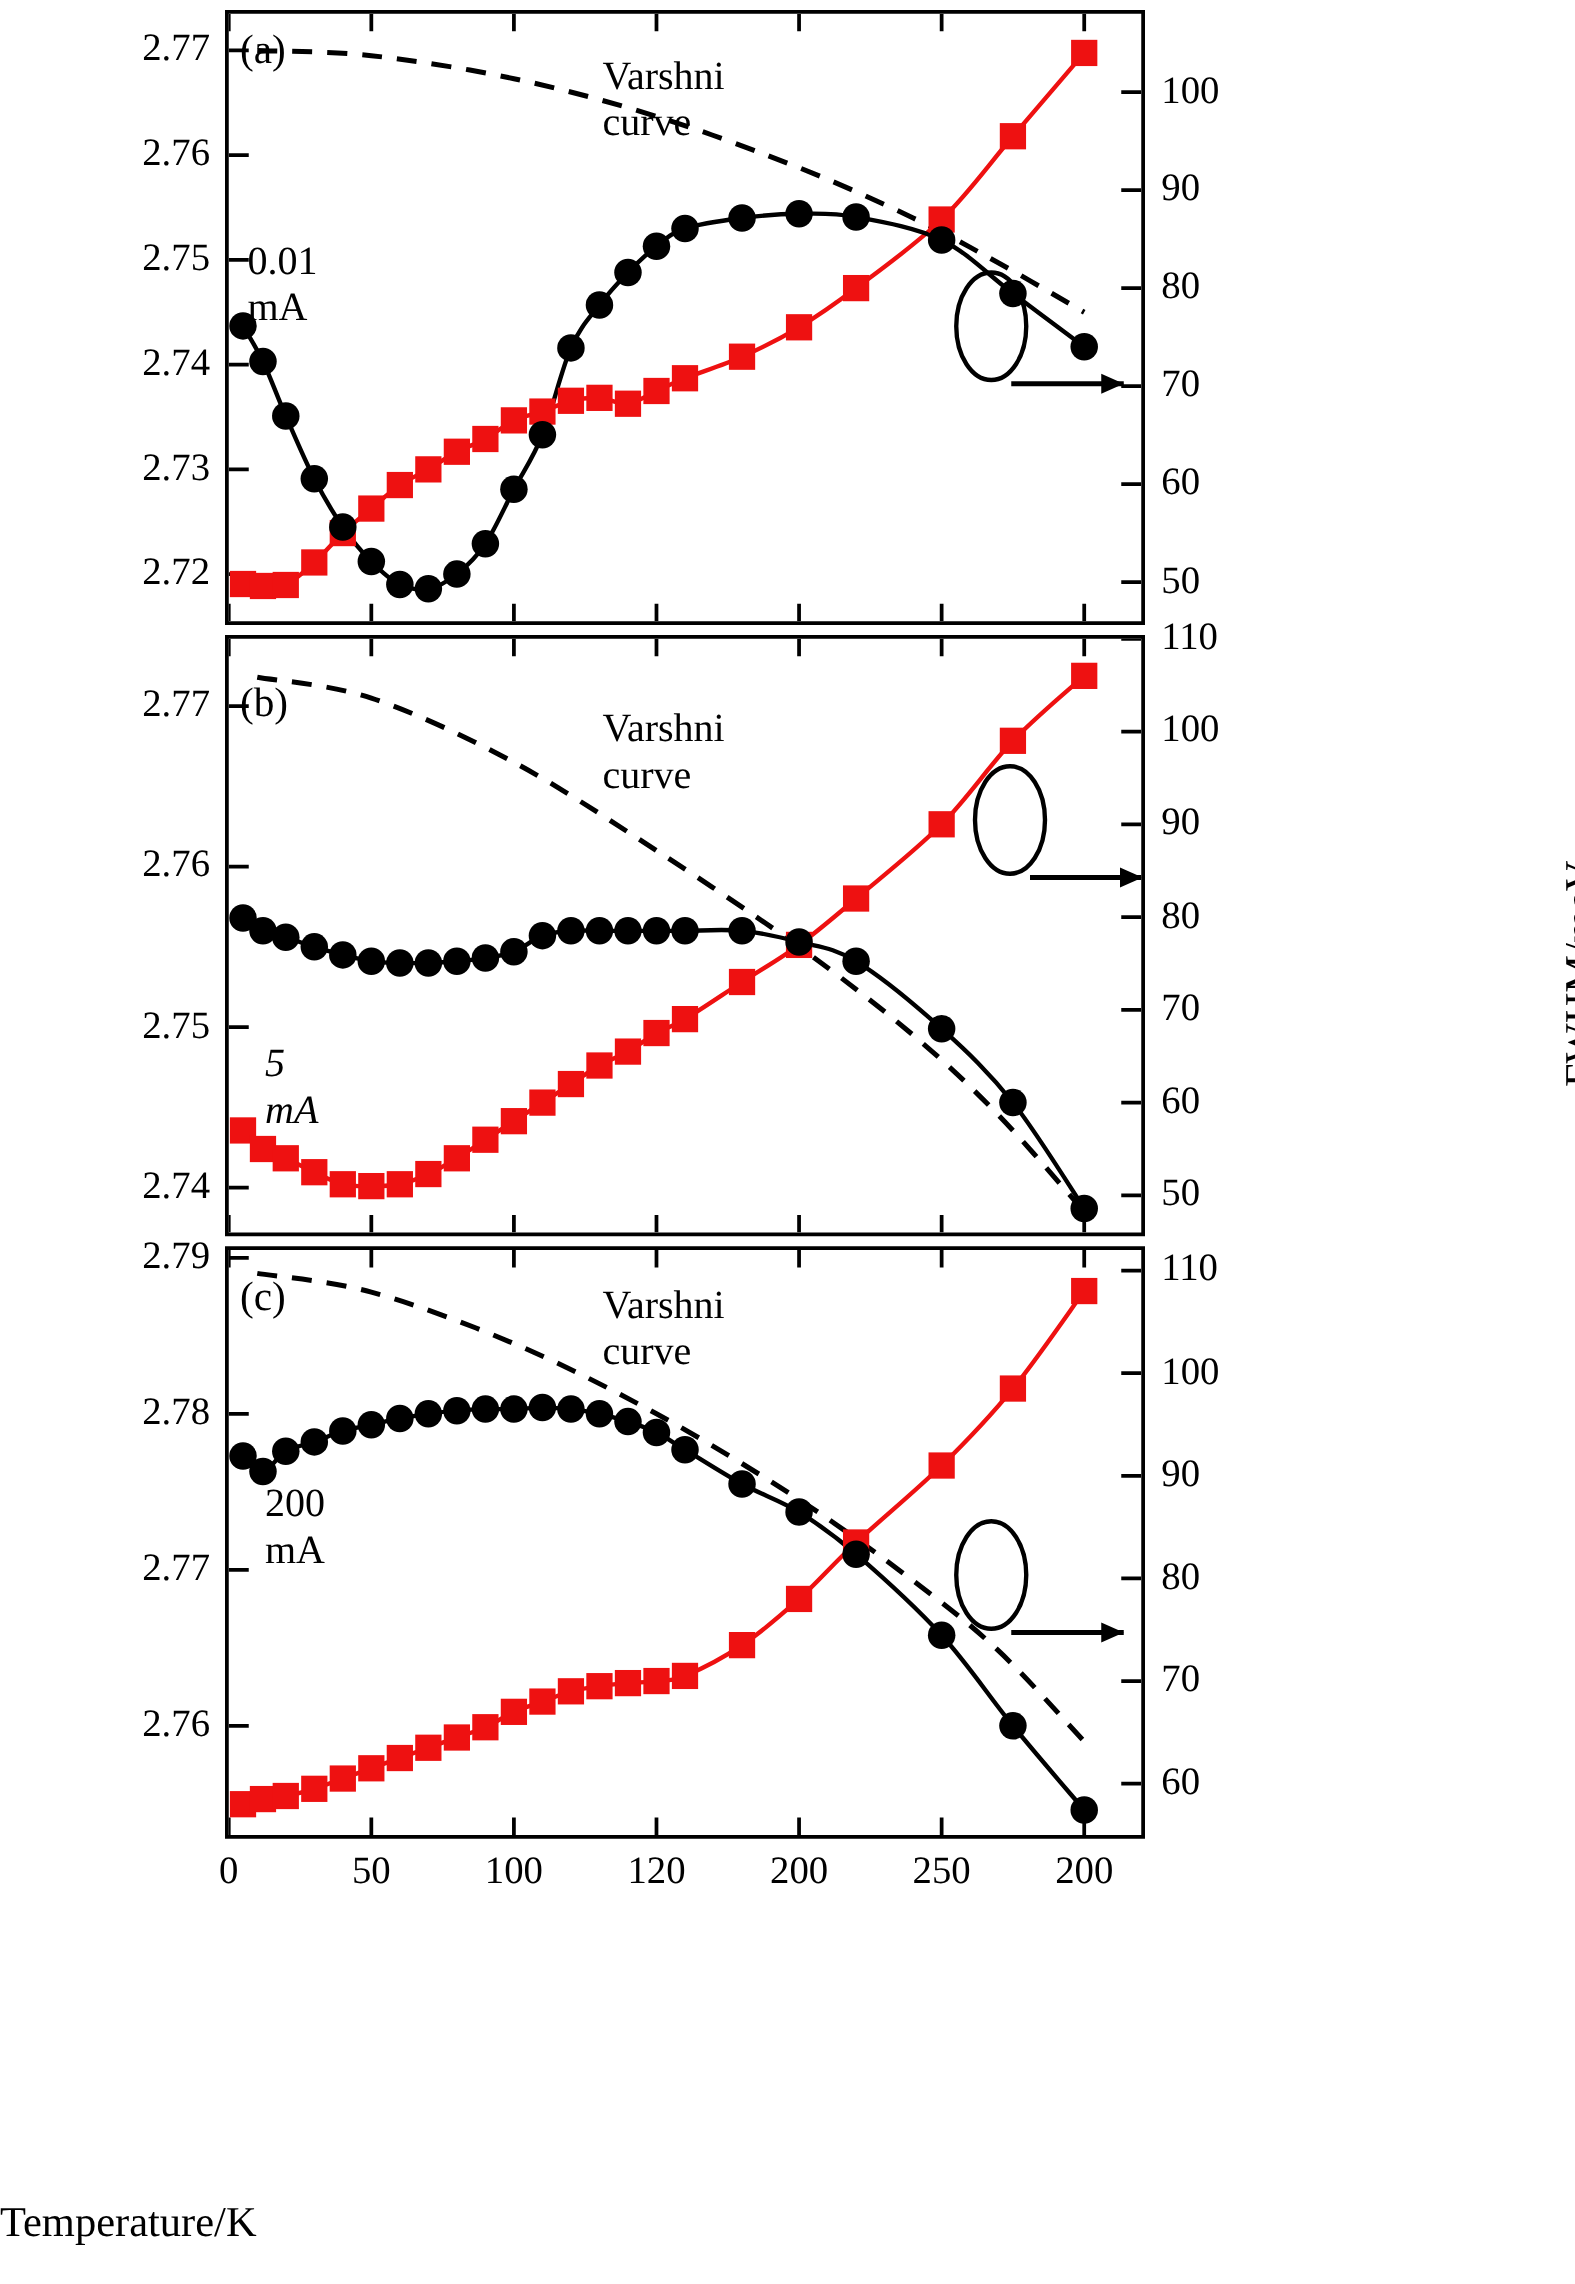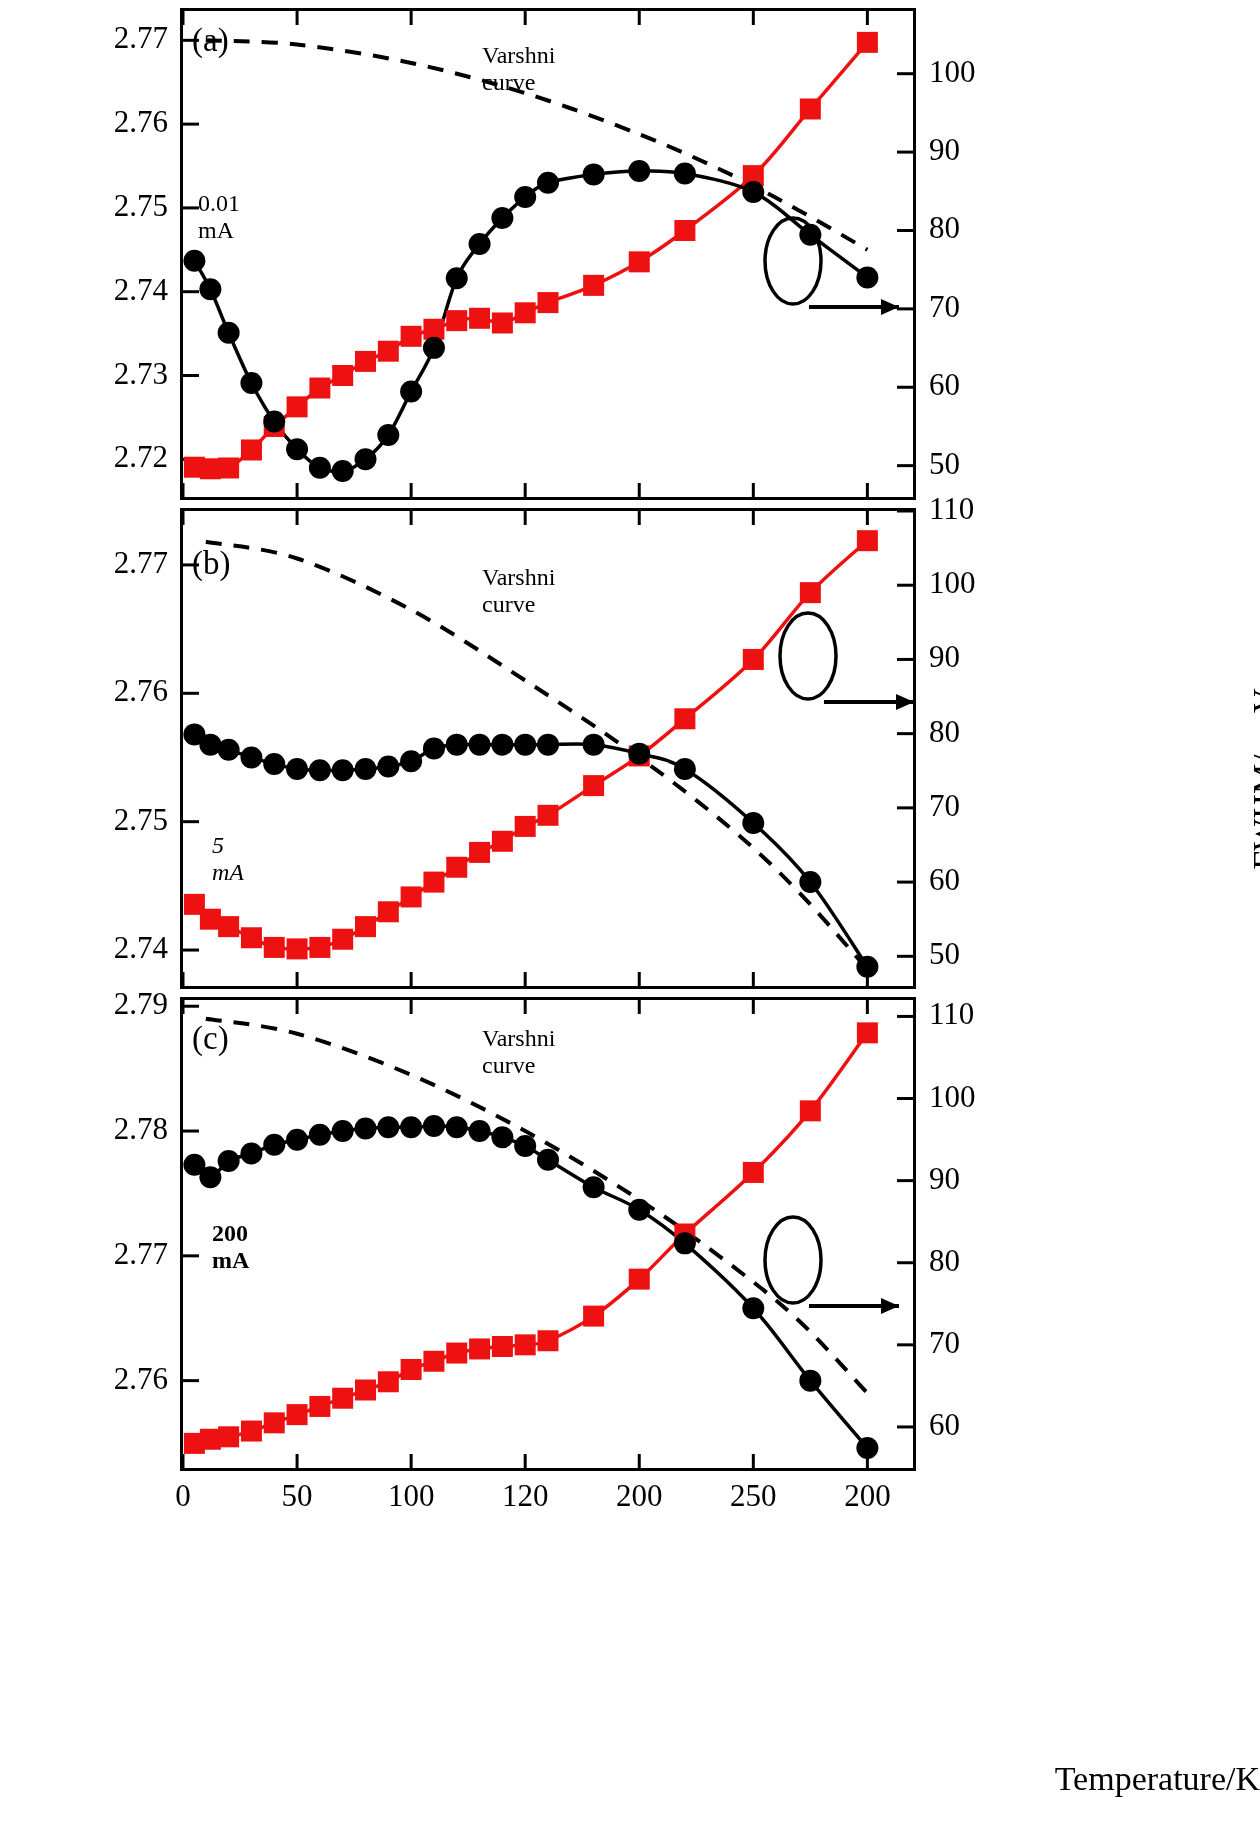--- a/index.html
+++ b/index.html
@@ -5,32 +5,32 @@
   html,body{margin:0;padding:0;background:#ffffff;}
   body{width:1260px;height:1827px;font-family:"Liberation Serif",serif;color:#000;}
   #root{position:relative;width:1260px;height:1827px;}
 
   .panel{position:absolute;}
   .plotbox{position:absolute;border:3px solid #000;box-sizing:border-box;background:#fff;}
   svg{display:block;}
   .ytick{position:absolute;text-align:right;font-size:31px;font-family:"Liberation Serif",serif;}
   .xtick{position:absolute;text-align:center;font-size:31px;font-family:"Liberation Serif",serif;}
   .panel-tag{position:absolute;font-size:33px;}
-  .ann{position:absolute;font-size:24px;}
+  .ann{position:absolute;font-size:32px;}
   .vlabel{position:absolute;font-size:33px;}
 
   #ylabel-left{
     position:absolute;left:-8px;top:760px;width:420px;text-align:center;
     transform:rotate(-90deg);transform-origin:center center;font-size:34px;
   }
   #ylabel-right{
     position:absolute;left:1055px;top:760px;width:420px;text-align:center;
     transform:rotate(-90deg);transform-origin:center center;font-size:34px;
   }
-  #xlabel{position:absolute;left:0;top:1760px;width:1260px;text-align:right;font-size:34px;}
+  #xlabel{position:absolute;left:0;top:1760px;width:1260px;text-align:left;font-size:34px;}
 </style>
 </head>
 <body>
 
 <div id="root">
 
   <div class="vlabel" id="ylabel-left">Peak energy/eV</div>
   <div class="vlabel" id="ylabel-right">FWHM/meV</div>
   <div id="xlabel">Temperature/K</div>
 
@@ -284,21 +284,21 @@
           <circle cx="501.875" cy="243.3600000000031" r="11" fill="#000000"></circle>
           <circle cx="570.3125" cy="308.25600000000134" r="11" fill="#000000"></circle>
           <circle cx="627.34375" cy="380.6400000000043" r="11" fill="#000000"></circle>
           <circle cx="684.375" cy="448.03200000000226" r="11" fill="#000000"></circle>
           <ellipse cx="610" cy="260" rx="28" ry="43" fill="none" stroke="#000" stroke-width="3.5"></ellipse>
           <path d="M 626 306 L 716 306" stroke="#000" stroke-width="4" fill="none"></path>
           <path d="M 716 306 L 698 298 L 698 314 Z" fill="#000"></path>
         </svg>
     </div>
     <div class="panel-tag" style="left:192px;top:1020px;">(c)</div>
-    <div class="ann" style="left:212px;top:1220px;font-weight:bold;">200 mA</div>
+    <div class="ann" style="left:212px;top:1184px;">200 mA</div>
     <div class="ann" style="left:482px;top:1025px;">Varshni curve</div>
   </div>
 
   <div id="ticklayer">
       <div class="ytick" style="left: -2px; top: 439.293px; width: 170px; text-align: right;">2.72</div>
       <div class="ytick" style="left: -2px; top: 355.5px; width: 170px; text-align: right;">2.73</div>
       <div class="ytick" style="left: -2px; top: 271.707px; width: 170px; text-align: right;">2.74</div>
       <div class="ytick" style="left: -2px; top: 187.914px; width: 170px; text-align: right;">2.75</div>
       <div class="ytick" style="left: -2px; top: 104.121px; width: 170px; text-align: right;">2.76</div>
       <div class="ytick" style="left: -2px; top: 20.3276px; width: 170px; text-align: right;">2.77</div>

